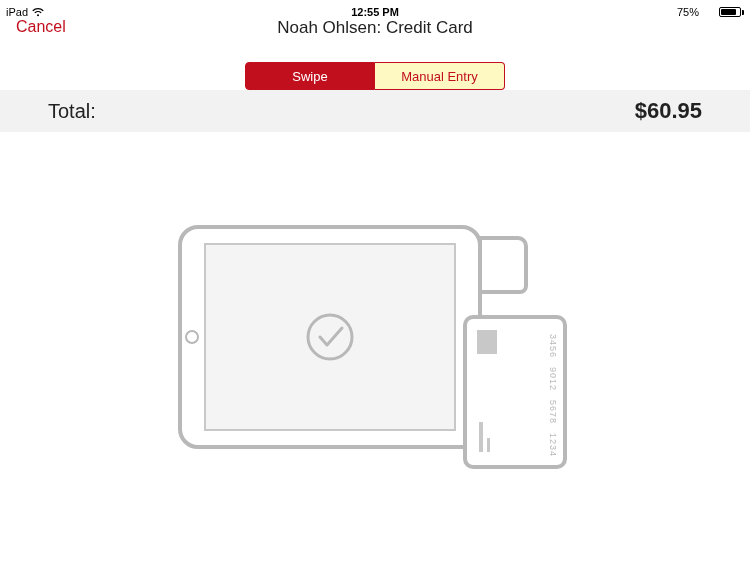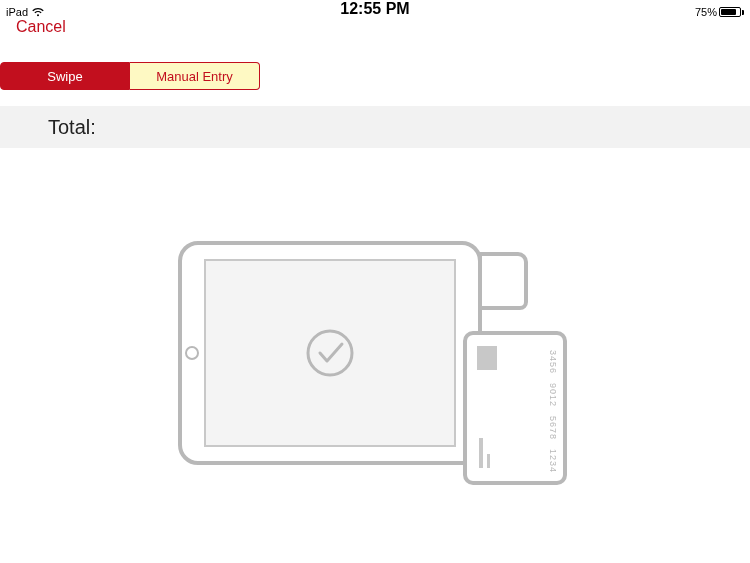--- a/index.html
+++ b/index.html
@@ -1,31 +1,31 @@
 <!DOCTYPE html>
 <html><head>
 <meta charset="utf-8">
 <style>
   * { box-sizing: border-box; margin: 0; padding: 0; }
   html, body { width: 750px; height: 563px; font-family: -apple-system, "Helvetica Neue", Arial, sans-serif; background: #fff; color: #000; }
   .status-bar { height: 18px; display: flex; align-items: flex-end; justify-content: space-between; padding: 0 6px; font-size: 11px; }
   .status-left { display: flex; align-items: center; gap: 4px; }
-  .status-center { position: absolute; left: 0; right: 0; text-align: center; font-size: 16px; font-weight: 600; pointer-events: none; }
-  .status-right { display: flex; align-items: center; gap: 2px; }
+  .status-center { position: absolute; left: 0; right: 0; text-align: center; font-size: 11px; font-weight: 600; pointer-events: none; }
+  .status-right { display: flex; align-items: center; gap: 20px; }
   .wifi-icon { width: 12px; height: 9px; }
   .battery { display: inline-flex; align-items: center; }
   .battery-body { width: 22px; height: 10px; border: 1px solid #000; border-radius: 2px; position: relative; }
   .battery-fill { position: absolute; left: 1px; top: 1px; bottom: 1px; width: 75%; background: #000; border-radius: 1px; }
   .battery-tip { width: 2px; height: 5px; background: #000; margin-left: 1px; border-radius: 0 1px 1px 0; }
 
   .nav-bar { height: 38px; position: relative; display: flex; align-items: flex-start; }
   .cancel { position: absolute; left: 16px; color: #c20f1e; font-size: 16px; cursor: pointer; }
   .title { flex: 1; text-align: center; font-size: 17px; color: #222; }
 
-  .segmented { display: flex; margin-top: 6px; margin-bottom: 16px; }
+  .segmented { display: flex; justify-content: center; margin-top: 6px; margin-bottom: 0; }
   .seg { width: 130px; height: 28px; display: flex; align-items: center; justify-content: center; font-size: 13px; cursor: pointer; }
   .seg.active { background: #c20f1e; color: #fff; border: 1px solid #c20f1e; border-radius: 4px 0 0 4px; }
   .seg.inactive { background: #fef9c3; color: #c20f1e; border: 1px solid #c20f1e; border-left: none; border-radius: 0 4px 4px 0; }
 
   .total-bar { background: #f2f2f2; height: 42px; display: flex; align-items: center; justify-content: space-between; padding: 0 48px; }
   .total-label { font-weight: 400; font-size: 20px; color: #222; }
   .total-amount { font-weight: 700; font-size: 22px; color: #222; }
 
   .illustration { display: flex; justify-content: center; margin-top: 90px; position: relative; }
   .illu-wrap { position: relative; width: 400px; height: 260px; }
@@ -48,29 +48,31 @@
       <span class="battery-body">
           <span class="battery-fill"></span>
         </span>
       <span class="battery-tip"></span>
     </span>
   </div>
 </div>
 
 <div class="nav-bar">
   <div class="cancel">Cancel</div>
+  <div class="title">Noah Ohlsen: Credit Card</div>
 </div>
 
 <div class="segmented">
   <div class="seg active">Swipe</div>
   <div class="seg inactive">Manual Entry</div>
 </div>
 
 <div class="total-bar">
   <span class="total-label">Total:</span>
+  <span class="total-amount">$60.95</span>
 </div>
 
 <div class="illustration">
   <div class="illu-wrap">
     <svg width="400" height="260" viewBox="0 0 400 260">
 
       <rect x="5" y="5" width="300" height="220" rx="18" ry="18" fill="none" stroke="#b8b8b8" stroke-width="4"></rect>
 
       <rect x="30" y="22" width="250" height="186" fill="#f4f4f4" stroke="#c8c8c8" stroke-width="2"></rect>
 

